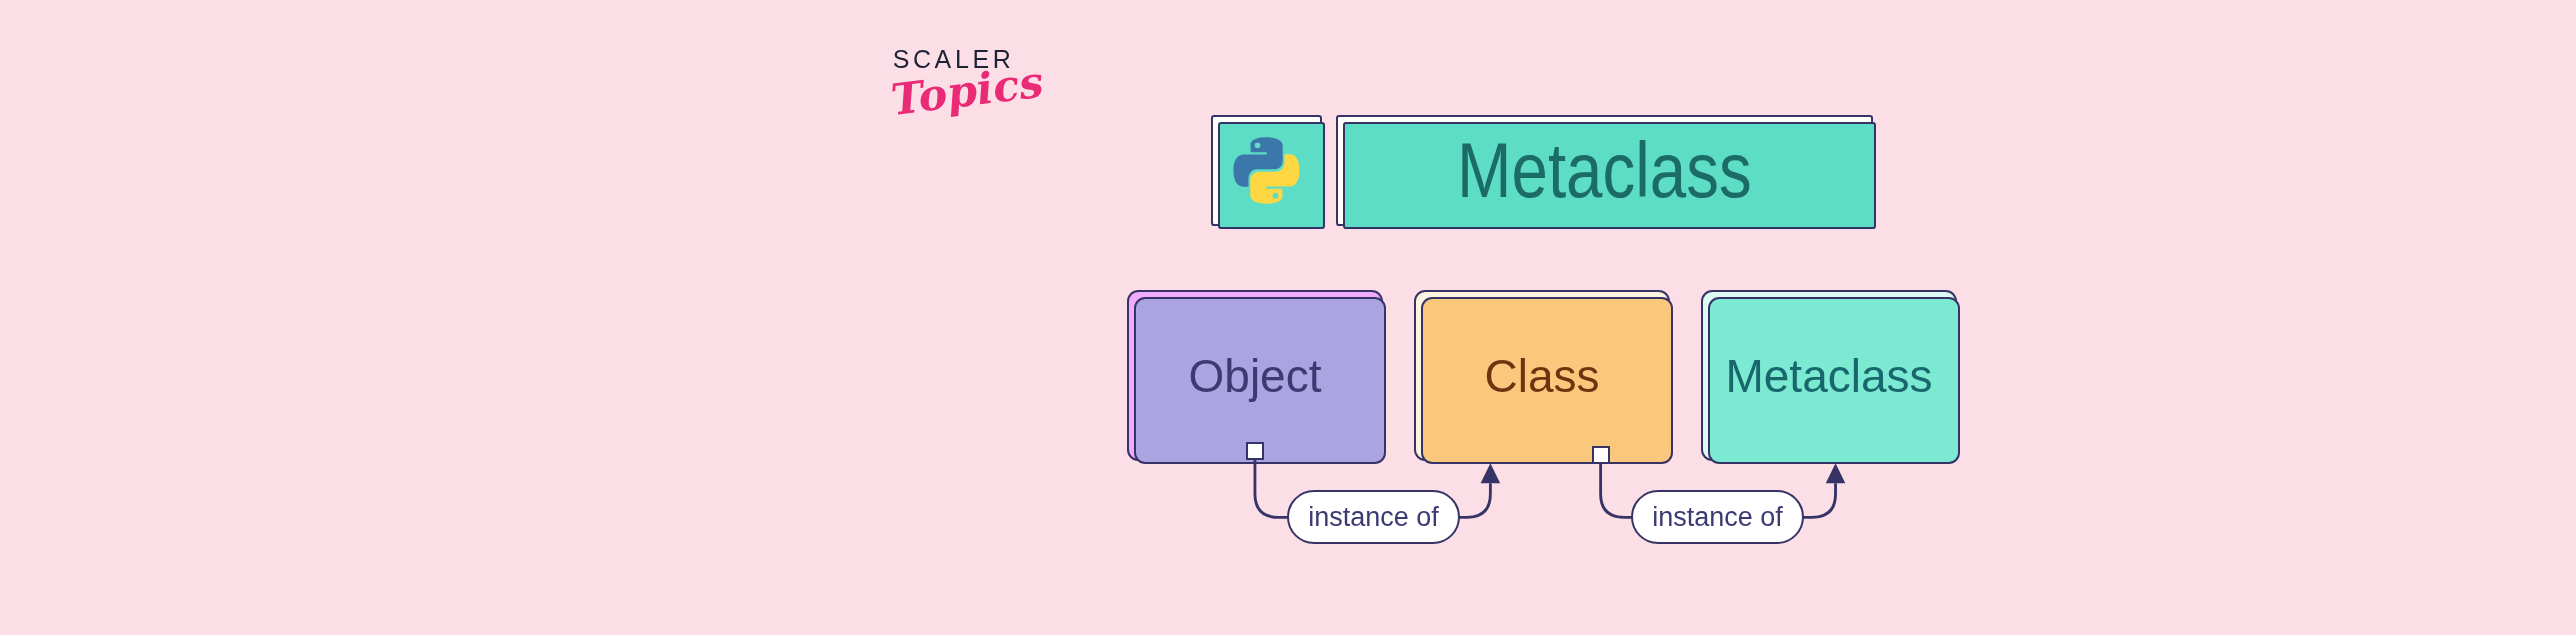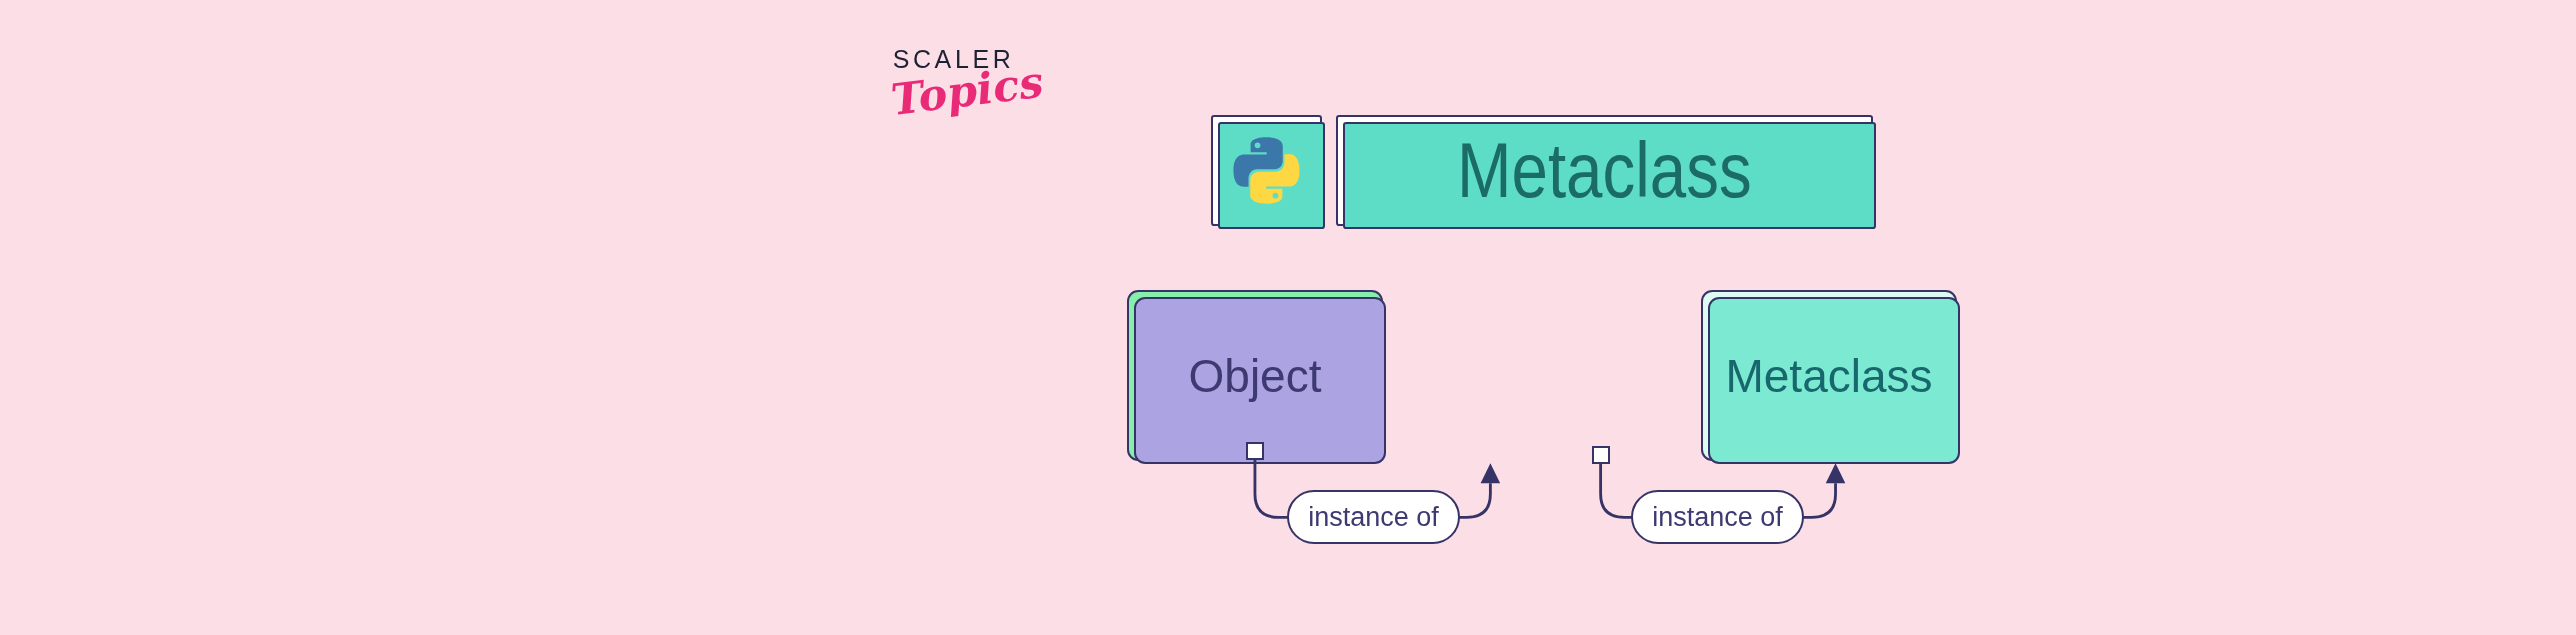--- a/index.html
+++ b/index.html
@@ -50,21 +50,21 @@
     transform:scaleX(.85);transform-origin:center;white-space:nowrap;
   }
 
   
   .card{
     position:absolute;top:274px;height:171px;width:256px;
     border-radius:11.3px;
     display:flex;align-items:center;justify-content:center;z-index:1;
   }
   .card .card-label{font-size:46px;line-height:1;white-space:nowrap;}
-  .card-object{left:1127px;background:#86efac;justify-content:center;--slab:#aca4e2;}
+  .card-object{left:1127px;background:#f0abfc;justify-content:center;--slab:#aca4e2;}
   .card-object .card-label{color:#3d3a72;}
   .card-class{left:1414px;background:#fdf4e1;--slab:#f9c87d;}
   .card-class .card-label{color:#6e3410;}
   .card-meta{left:1701px;width:256px;background:#defbf3;--slab:#7cead3;}
   .card-meta .card-label{color:#17676d;}
 
   
   .port{
     position:absolute;width:17.5px;height:17.5px;box-sizing:border-box;
     background:#ffffff;border:2.6px solid #363366;z-index:3;
@@ -102,20 +102,23 @@
     </svg>
   </div>
 
   <div class="titlebox slab">
     <span class="title-text">Metaclass</span>
   </div>
 
   <div class="card card-object slab">
     <span class="card-label">Object</span>
   </div>
+  <div class="card card-class slab">
+    <span class="card-label">Class</span>
+  </div>
   <div class="card card-meta slab">
     <span class="card-label">Metaclass</span>
   </div>
 
   <svg class="wires" width="3091" height="636" viewBox="0 0 6000 1234">
     <g stroke="#363366" stroke-width="5.5" fill="none">
       <path d="M2436 890 V958 Q2436 1004 2482 1004 H2502"></path>
       <path d="M2831 1004 H2847 Q2893 1004 2893 958 V938"></path>
       <path d="M3107 898 V958 Q3107 1004 3153 1004 H3170"></path>
       <path d="M3499 1004 H3517 Q3563 1004 3563 958 V938"></path>

